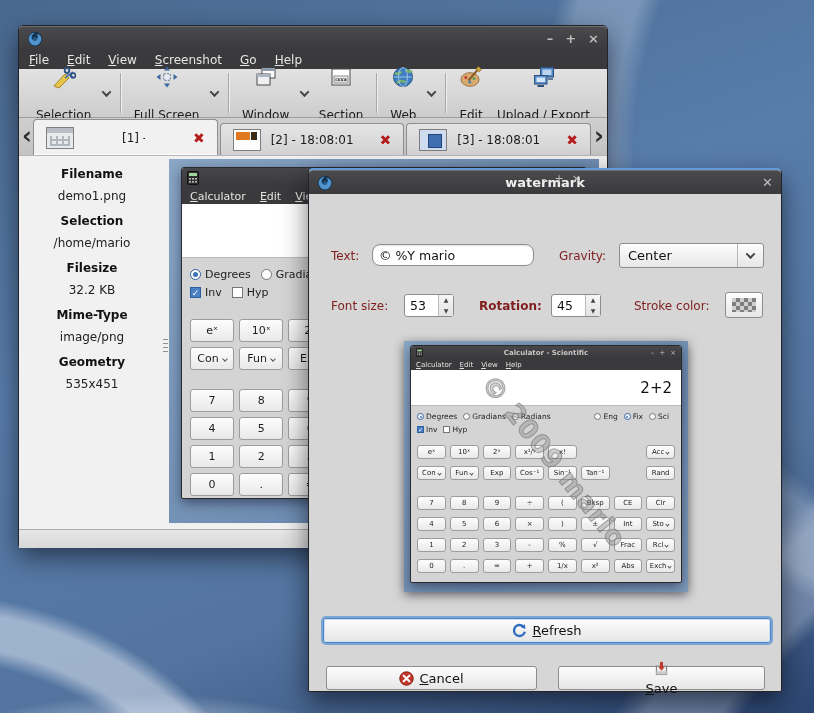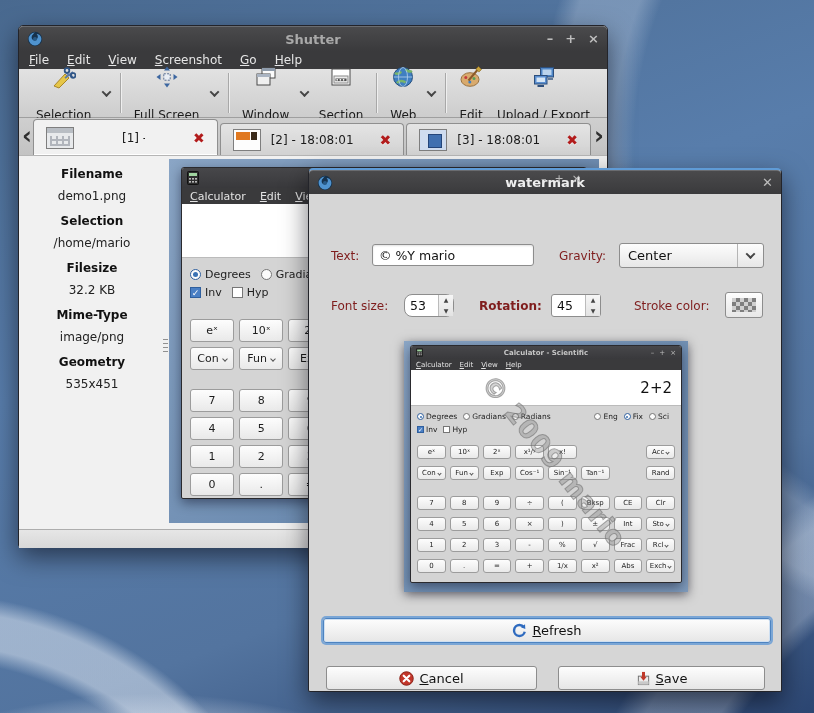--- a/index.html
+++ b/index.html
@@ -146,21 +146,21 @@
   .calc-sm .krow { gap: 4px; margin-top: 7px; }
   .calc-sm .krow.gap { margin-top: 16px; }
   .calc-sm .kbtn { height: 14px; font-size: 7px; gap: 2px; }
   .calc-sm .kchev { width: 3px; height: 3px; }
 
   
   #dialog { left: 308px; top: 168px; width: 474px; height: 524px; border-top: 2px solid #5f9bd6; }
   #dialog .titlebar { height: 24px; }
   .dlg-body { position: relative; height: 498px; }
   .fldlabel { position: absolute; font-size: 12px; color: #7f1d1d; }
-  .txtinput { position: absolute; height: 22px; border: 1px solid #8d8d8d; border-radius: 3px;
+  .txtinput { position: absolute; height: 22px; border: 1px solid #8d8d8d; border-radius: 8px;
               background: #fff; font: 12.5px "DejaVu Sans", sans-serif; color: #111; padding: 0 6px;
               box-shadow: inset 0 1px 2px rgba(0,0,0,.12); }
   .combo { position: absolute; height: 25px; border: 1px solid #8d8d8d; border-radius: 3px;
            background: linear-gradient(#fdfdfd,#e7e7e7); display: flex; align-items: center; }
   .combo .cval { font-size: 13px; color: #111; padding-left: 8px; flex: 1; }
   .combo .cbtn { width: 26px; align-self: stretch; border-left: 1px solid #b5b5b5;
                  display: flex; align-items: center; justify-content: center; }
   .spin { position: absolute; height: 23px; width: 50px; border: 1px solid #8d8d8d; border-radius: 3px;
           background: #fff; display: flex; }
   .spin .sval { flex: 1; font-size: 12.5px; color: #111; padding: 3px 0 0 5px; }
@@ -182,35 +182,34 @@
              color: rgba(125,125,125,.34); -webkit-text-stroke: 1px rgba(105,105,105,.55);
              transform: rotate(51deg); z-index: 5; pointer-events: none; }
   .bigbtn { position: absolute; height: 25px; border: 1px solid #8d8d8d; border-radius: 3px;
             background: linear-gradient(#fdfdfd,#e6e6e6); display: flex; align-items: center;
             justify-content: center; gap: 5px; font-size: 13px; color: #111; }
   .bigbtn .bicon { width: 15px; height: 15px; } .bigbtn .bicon svg { width: 100%; height: 100%; display: block; }
   .bigbtn .blabel { display: inline-block; }
   #refresh-btn { left: 14px; top: 424px; width: 448px;
                  border: 1px solid #4d83c0; box-shadow: 0 0 0 2px #7aa6d6, inset 0 0 0 1px #cfe0f2; }
   #cancel-btn { left: 17px; top: 472px; width: 211px; height: 24px; }
-  #save-btn { left: 249px; top: 472px; width: 207px; height: 24px; }
+  #save-btn { left: 249px; top: 472px; width: 207px; height: 24px; flex-direction: column; }
 </style>
 </head>
 <body>
 
 <div class="win" id="shutter">
   <div class="titlebar">
     <span class="appicon">
         <svg viewBox="0 0 16 16">
           <circle cx="8" cy="8" r="7.2" fill="#16324d"></circle>
           <path d="M8 1.6a6.4 6.4 0 1 0 6.4 6.4c0-2.8-2-5-4.8-5 1.5 1.3 1.7 3.5.4 5.1a3.2 3.2 0 0 1-4.6.3c-1.2-1.5-1-3.7.6-5A6.4 6.4 0 0 1 8 1.6z" fill="#4f93cf"></path>
           <circle cx="8" cy="8" r="2" fill="#275b88"></circle>
         </svg>
       </span>
-    <span class="ttl">Shutter</span>
     <span class="winctl">
       <span>–</span>
       <span>+</span>
       <span>×</span>
     </span>
   </div>
   <div class="menubar">
       <span class="menu-item mnemonic">File</span>
       <span class="menu-item mnemonic">Edit</span>
       <span class="menu-item mnemonic">View</span>
@@ -513,21 +512,21 @@
     <input class="txtinput" style="left: 63px; top: 50px; width: 162px;" readonly="" value="© %Y mario">
     <span class="fldlabel" style="left:250px; top:55px;">Gravity:</span>
     <div class="combo" style="left:310px; top:49px; width:145px;">
       <span class="cval">Center</span>
       <span class="cbtn">
           <span class="chev"></span>
         </span>
     </div>
 
     <span class="fldlabel" style="left:22px; top:105px;">Font size:</span>
-    <div class="spin" style="left:95px; top:100px;border-radius:8px;">
+    <div class="spin" style="left:95px; top:100px;">
       <span class="sval">53</span>
       <span class="sarrows">
           <span>▲</span>
           <span>▼</span>
         </span>
     </div>
     <span class="fldlabel" style="left:170px; top:105px;font-weight:bold;">Rotation:</span>
     <div class="spin" style="left:242px; top:100px;">
       <span class="sval">45</span>
       <span class="sarrows">

